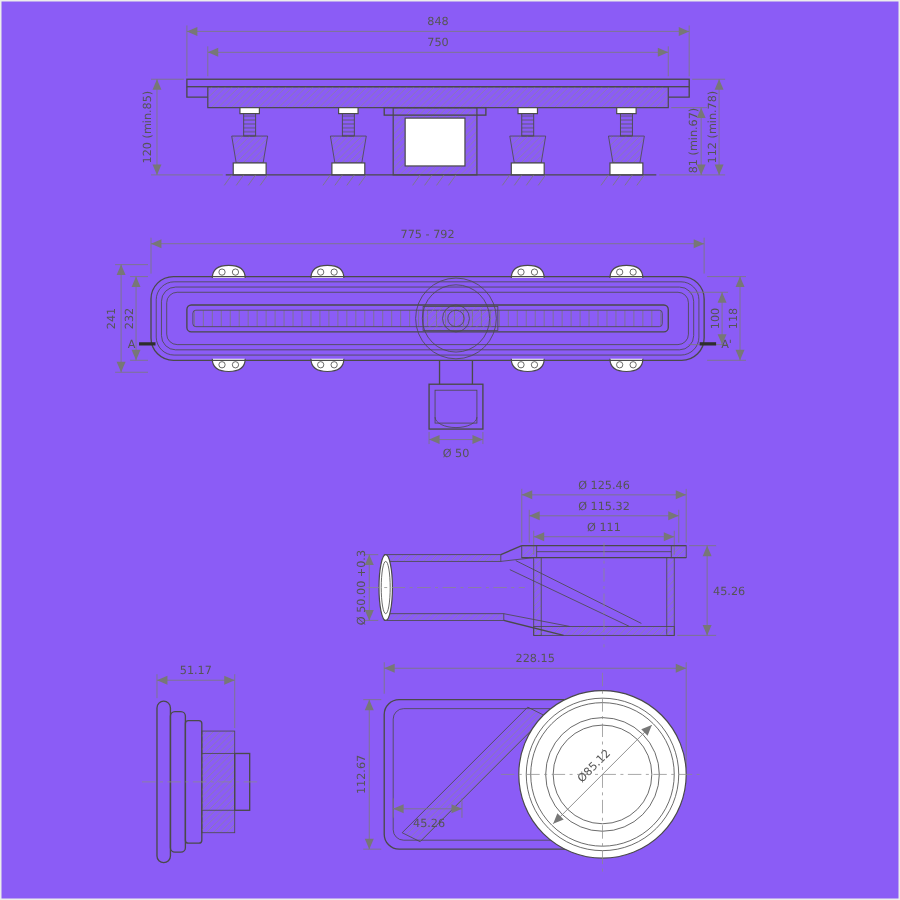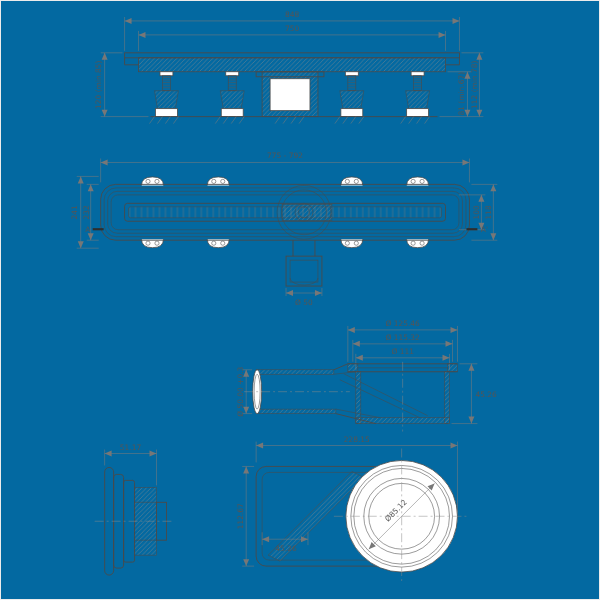--- a/index.html
+++ b/index.html
@@ -1,16 +1,16 @@
 <!DOCTYPE html>
 <html><head>
 <meta charset="utf-8">
 <style>
   html,body{margin:0;padding:0;background:#fff}
-  .frame{width:598px;height:598px;border:1px solid #ececec;background:#0369a1;position:relative;overflow:hidden}
+  .frame{width:598px;height:598px;border:1px solid #ececec;background:#8b5cf6;position:relative;overflow:hidden}
   svg{display:block}
   .ln{stroke:#4a4a4a;stroke-width:.9;fill:none}
   .lt{stroke:#4a4a4a;stroke-width:.55;fill:none}
   .dim{stroke:#7a7a7a;stroke-width:.55;fill:none}
   .sec{stroke:#2e2e2e;stroke-width:2.2;fill:none}
   .cl{stroke:#8a8a8a;stroke-width:.5;fill:none;stroke-dasharray:9 3 2 3}
   .hf{fill:url(#hatch);stroke:#4a4a4a;stroke-width:.8}
   .hf2{fill:url(#hatch);stroke:#4a4a4a;stroke-width:.55}
   .wf{fill:#fff;stroke:#4a4a4a;stroke-width:.8}
   text{font-family:"DejaVu Sans",sans-serif;font-size:7.5px;fill:#555}

